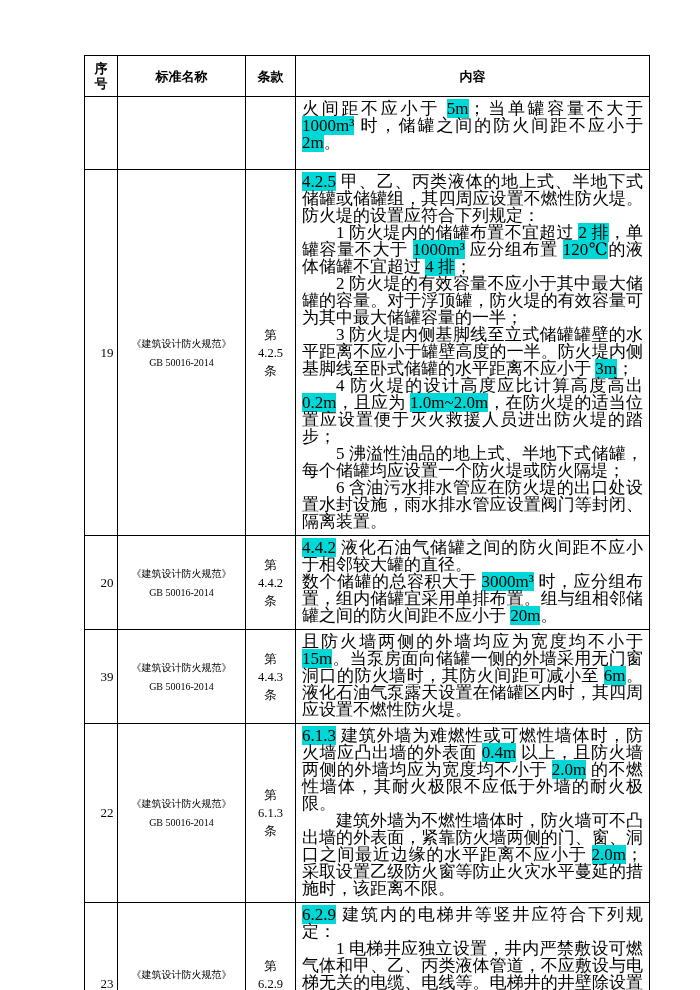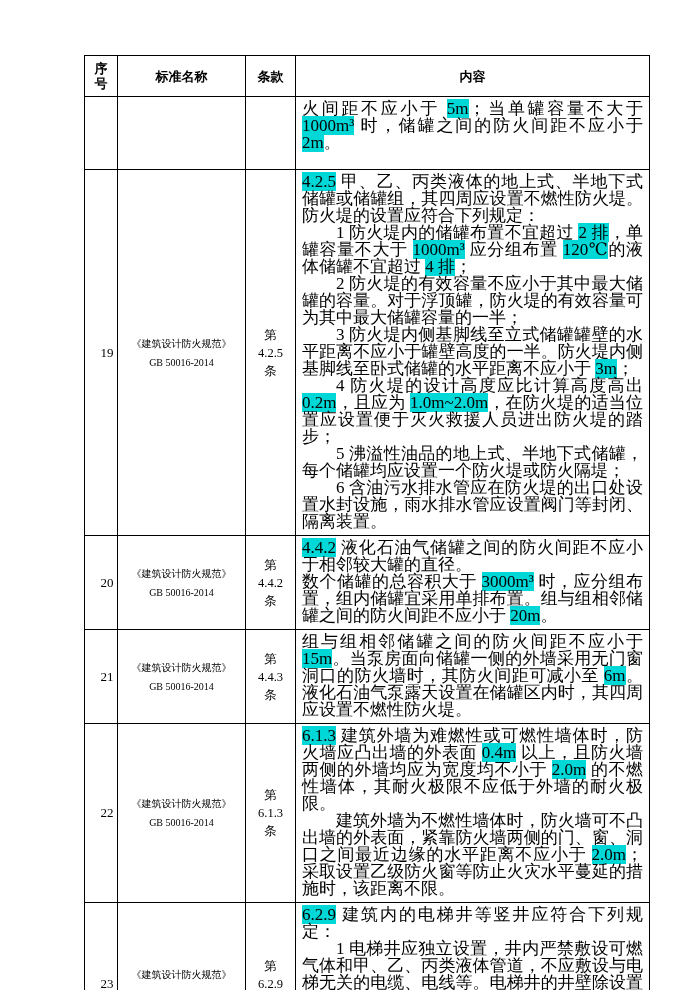--- a/index.html
+++ b/index.html
@@ -90,32 +90,32 @@
             <div>第</div>
             <div>4.4.2</div>
             <div>条</div>
           </td>
           <td class="cell-content">
             <p class="para"><span class="hl">4.4.2</span><span> 液化石油气储罐之间的防火间距不应小于相邻较大罐的直径。</span></p>
             <p class="para"><span>数个储罐的总容积大于 </span><span class="hl">3000m³</span><span> 时，应分组布置，组内储罐宜采用单排布置。组与组相邻储罐之间的防火间距不应小于 </span><span class="hl">20m</span><span>。</span></p>
           </td>
         </tr>
         <tr>
-          <td class="cell-no">21</td>
+          <td class="cell-no">39</td>
           <td class="cell-name">
             <div>《建筑设计防火规范》</div>
             <div>GB 50016-2014</div>
           </td>
           <td class="cell-clause">
             <div>第</div>
             <div>4.4.3</div>
             <div>条</div>
           </td>
           <td class="cell-content">
-            <p class="para"><span>组与组相邻储罐之间的防火间距不应小于 </span><span class="hl">15m</span><span>。当泵房面向储罐一侧的外墙采用无门窗洞口的防火墙时，其防火间距可减小至 </span><span class="hl">6m</span><span>。液化石油气泵露天设置在储罐区内时，其四周应设置不燃性防火堤。</span></p>
+            <p class="para"><span>且防火墙两侧的外墙均应为宽度均不小于 </span><span class="hl">15m</span><span>。当泵房面向储罐一侧的外墙采用无门窗洞口的防火墙时，其防火间距可减小至 </span><span class="hl">6m</span><span>。液化石油气泵露天设置在储罐区内时，其四周应设置不燃性防火堤。</span></p>
           </td>
         </tr>
         <tr>
           <td class="cell-no">22</td>
           <td class="cell-name">
             <div>《建筑设计防火规范》</div>
             <div>GB 50016-2014</div>
           </td>
           <td class="cell-clause">
             <div>第</div>

